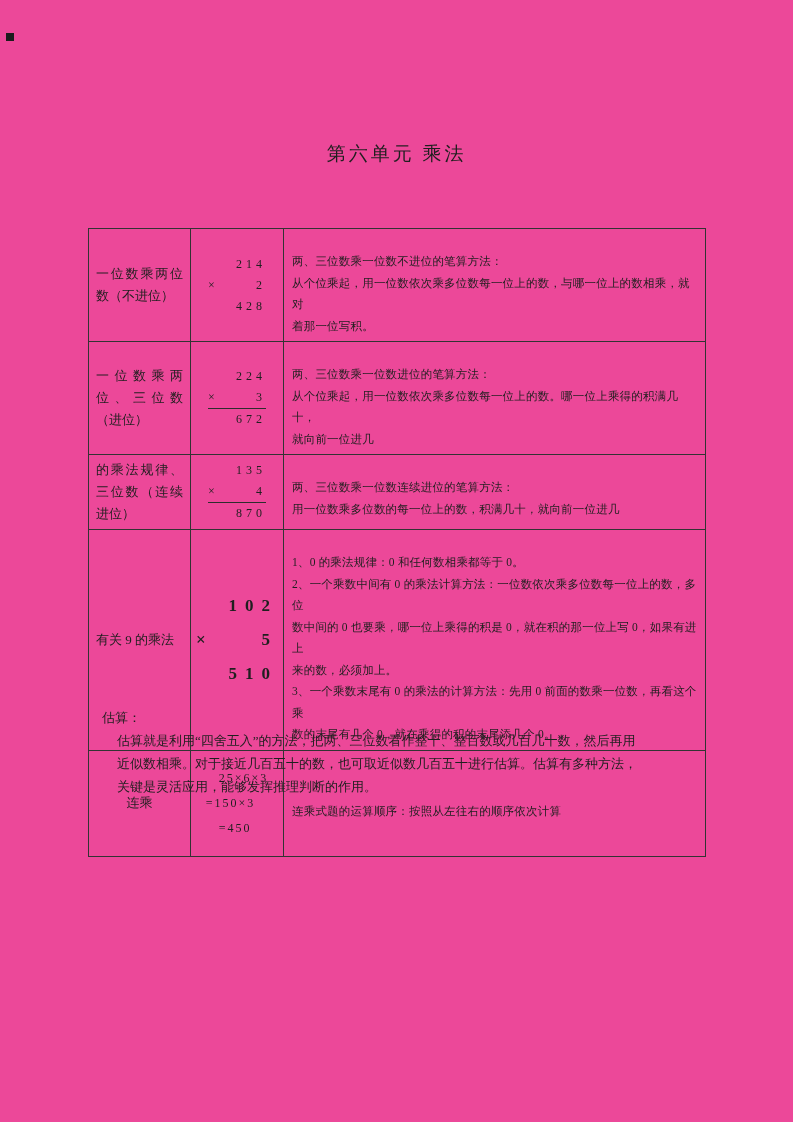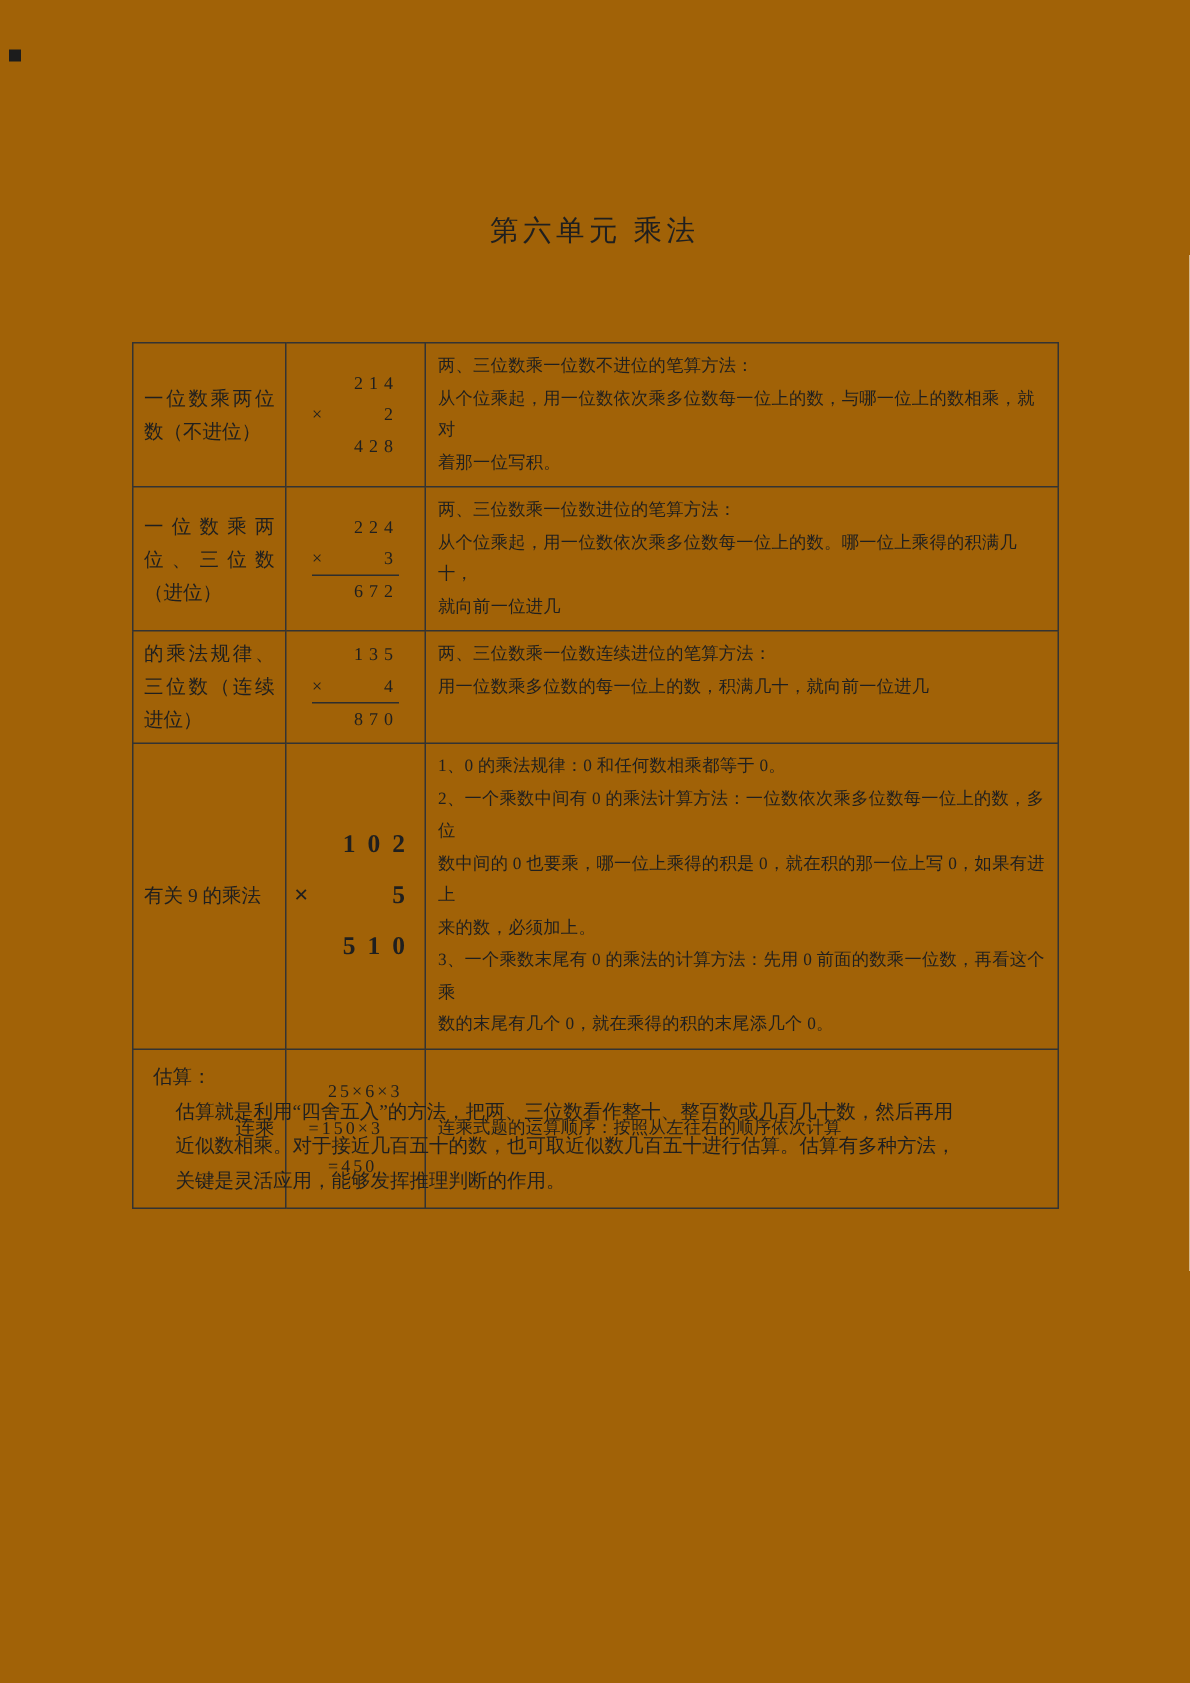--- a/index.html
+++ b/index.html
@@ -1,20 +1,20 @@
 <!DOCTYPE html>
 <html><head>
 <meta charset="utf-8">
 <style>
   html,body { margin:0; padding:0; background:#ffffff; }
   .page {
     position: relative;
     width: 793px;
     height: 1122px;
-    background: #a16207;
+    background: #ec4899;
     font-family: "Liberation Serif", "DejaVu Serif", serif;
     color: #1f1f1f;
     overflow: hidden;
   }
   .corner-mark {
     position: absolute;
     left: 6px;
     top: 33px;
     width: 8px;
     height: 8px;
@@ -53,21 +53,21 @@
     line-height: 22px;
     padding: 4px 7px;
     text-align: justify;
   }
   td.c-calc {
     vertical-align: middle;
     text-align: center;
   }
   td.c-notes {
     vertical-align: top;
-    padding: 5px 6px 4px 8px;
+    padding: 22px 6px 4px 8px;
   }
   .notes {
     white-space: pre-line;
     font-size: 11.5px;
     line-height: 21.5px;
     letter-spacing: 0.2px;
   }
   
   .vmul {
     display: inline-block;
@@ -196,21 +196,21 @@
           <div class="notes">1、0 的乘法规律：0 和任何数相乘都等于 0。
 2、一个乘数中间有 0 的乘法计算方法：一位数依次乘多位数每一位上的数，多位
 数中间的 0 也要乘，哪一位上乘得的积是 0，就在积的那一位上写 0，如果有进上
 来的数，必须加上。
 3、一个乘数末尾有 0 的乘法的计算方法：先用 0 前面的数乘一位数，再看这个乘
 数的末尾有几个 0，就在乘得的积的末尾添几个 0。</div>
         </td>
       </tr>
 
       <tr style="height:106px;">
-        <td class="c-label" style="text-align:right;margin-left:25px;">连乘</td>
+        <td class="c-label" style="text-align:center;margin-left:25px;">连乘</td>
         <td class="c-calc">
           <div class="chain">
             <div class="indent">25×6×3</div>
             <div>=150×3</div>
             <div class="indent">=450</div>
           </div>
         </td>
         <td class="c-notes" style="vertical-align:middle;">
           <div class="notes">连乘式题的运算顺序：按照从左往右的顺序依次计算</div>
         </td>

